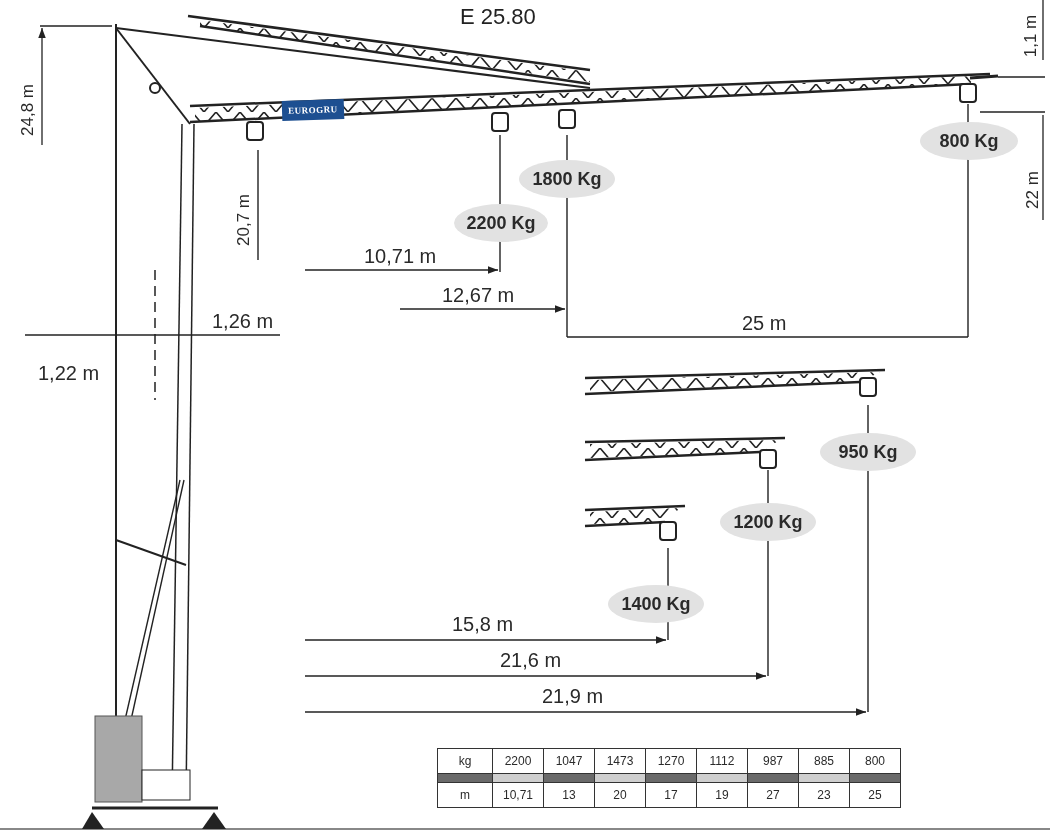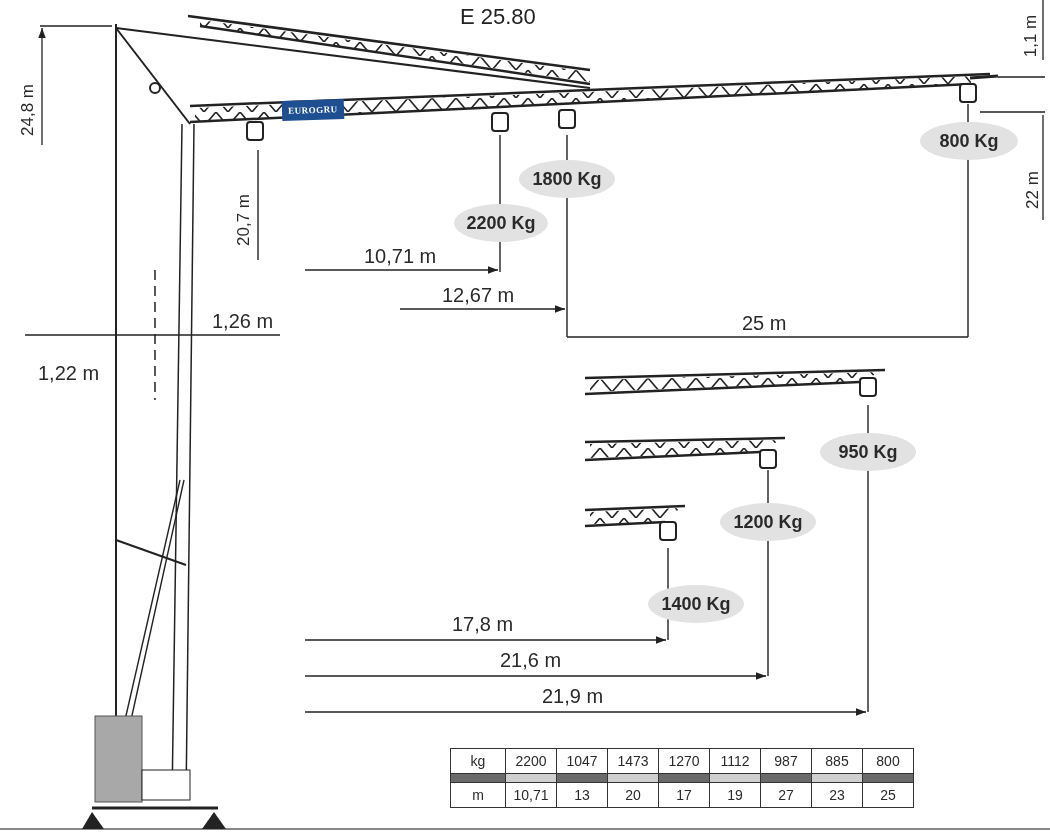--- a/index.html
+++ b/index.html
@@ -3,21 +3,21 @@
 <meta charset="utf-8">
 <style>
   html, body { margin:0; padding:0; background:#ffffff; }
   body { width:1050px; height:834px; position:relative; overflow:hidden; font-family:"Liberation Sans", sans-serif; color:#2a2a2a; }
   #canvas { position:absolute; left:0; top:0; width:1050px; height:834px; }
   .lbl { position:absolute; font-size:20px; white-space:nowrap; color:#2a2a2a; }
   .vlbl { position:absolute; font-size:17px; white-space:nowrap; transform:rotate(-90deg); transform-origin:center center; color:#2a2a2a; }
   .title { position:absolute; left:460px; top:4px; font-size:22px; color:#222; }
   .bubble { position:absolute; background:#e2e2e2; border-radius:50%; font-size:18px; display:flex; align-items:center; justify-content:center; color:#2a2a2a;font-weight:bold; }
   .logo { position:absolute; left:282px; top:100px; width:62px; height:20px; background:#1d4f91; color:#fff; font-family:"Liberation Serif", serif; font-size:9px; font-weight:bold; display:flex; align-items:center; justify-content:center; letter-spacing:0.5px; transform:rotate(-2deg); }
-  table.load { position:absolute; left:450px; top:748px; border-collapse:collapse; font-size:14px; }
+  table.load { position:absolute; left:437px; top:748px; border-collapse:collapse; font-size:12px; }
   table.load td { border:1px solid #333; text-align:center; height:24px; padding:0 3px; }
   table.load tr.band td { height:8px; padding:0; border-top:none; border-bottom:none; }
   table.load td.dark { background:#6a6a6a; }
   table.load td.light { background:#cfcfcf; }
   table.load td.head { width:48px; }
   table.load td.cell { min-width:44px; }
 </style>
 </head>
 <body>
 
@@ -126,30 +126,30 @@
 <div class="vlbl" style="left:2px;top:100px;">24,8 m</div>
 <div class="vlbl" style="left:218px;top:210px;">20,7 m</div>
 <div class="vlbl" style="left:1010px;top:26px;">1,1 m</div>
 <div class="vlbl" style="left:1014px;top:180px;">22 m</div>
 
 <div class="lbl" style="left:38px;top:326px;margin-top:36px;">1,22 m</div>
 <div class="lbl" style="left:212px;top:310px;">1,26 m</div>
 <div class="lbl" style="left:364px;top:245px;">10,71 m</div>
 <div class="lbl" style="left:442px;top:284px;">12,67 m</div>
 <div class="lbl" style="left:742px;top:312px;">25 m</div>
-<div class="lbl" style="left:452px;top:613px;">17,8 m</div>
+<div class="lbl" style="left:452px;top:613px;">15,8 m</div>
 <div class="lbl" style="left:500px;top:649px;">21,6 m</div>
 <div class="lbl" style="left:542px;top:685px;">21,9 m</div>
 
 <div class="bubble" style="left:454px;top:204px;width:94px;height:38px;">2200 Kg</div>
 <div class="bubble" style="left:519px;top:160px;width:96px;height:38px;">1800 Kg</div>
 <div class="bubble" style="left:920px;top:122px;width:98px;height:38px;">800 Kg</div>
 <div class="bubble" style="left:820px;top:433px;width:96px;height:38px;">950 Kg</div>
 <div class="bubble" style="left:720px;top:503px;width:96px;height:38px;">1200 Kg</div>
-<div class="bubble" style="left:648px;top:585px;width:96px;height:38px;">1400 Kg</div>
+<div class="bubble" style="left:608px;top:585px;width:96px;height:38px;">1400 Kg</div>
 
 <table class="load">
   <tbody>
       <tr>
     <td class="head">kg</td>
     <td class="cell">2200</td>
     <td class="cell">1047</td>
     <td class="cell">1473</td>
     <td class="cell">1270</td>
     <td class="cell">1112</td>

